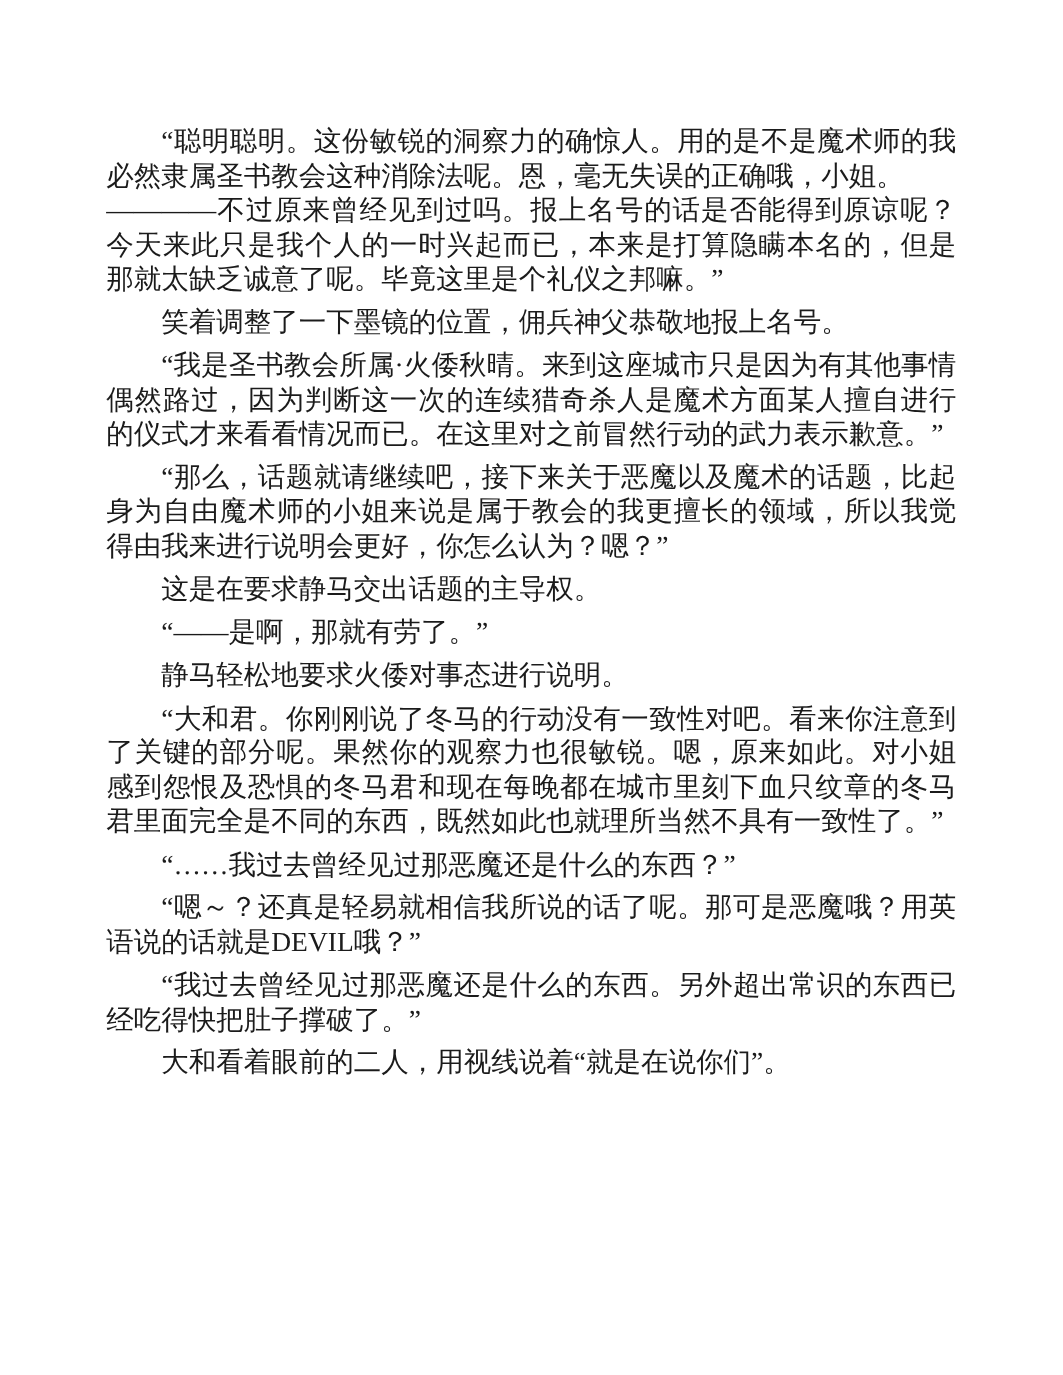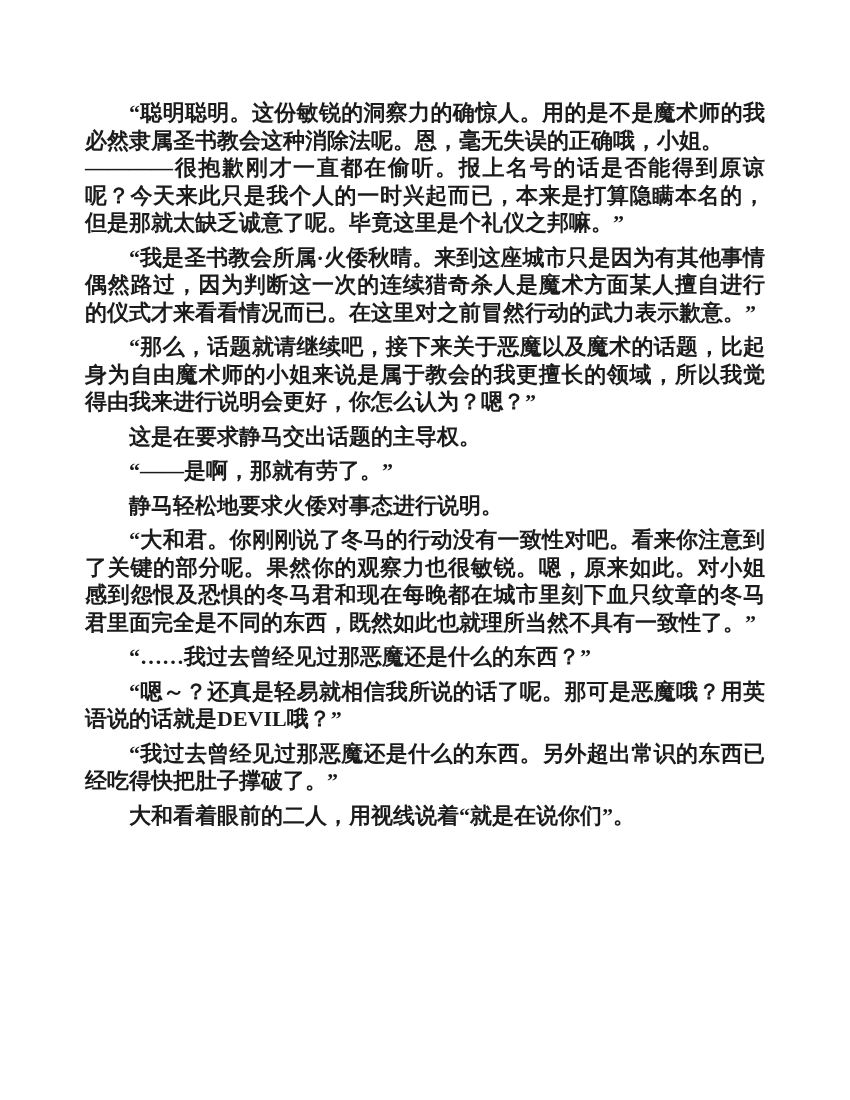--- a/index.html
+++ b/index.html
@@ -14,21 +14,20 @@
     overflow: hidden;
     font-family: "Liberation Serif", "DejaVu Serif", serif;
   }
   .page {
     position: absolute;
     left: 0;
     top: 0;
     width: 850px;
     height: 1052px;
     background: #ffffff;
-    font-weight: bold;
   }
   .page-text {
     position: absolute;
     left: 85px;
     top: 99px;
     width: 680px;
   }
   .page-text p {
     margin: 0 0 7px 0;
     padding: 0;
@@ -47,21 +46,22 @@
   .page-text p.no-gap {
     margin-bottom: 0;
   }
 </style>
 </head>
 <body>
 
 <div class="page">
   <div class="page-text">
     <p class="no-gap">“聪明聪明。这份敏锐的洞察力的确惊人。用的是不是魔术师的我必然隶属圣书教会这种消除法呢。恩，毫无失误的正确哦，小姐。</p>
-    <p class="cont">————很抱歉刚才一直都在偷听。报上名号的话是否能得到原谅呢？今天来此只是我个人的一时兴起而已，本来是打算隐瞒本名的，但是那就太缺乏诚意了呢。毕竟这里是个礼仪之邦嘛。”</p>
+    <p class="cont">————不过原来曾经见到过吗。报上名号的话是否能得到原谅呢？今天来此只是我个人的一时兴起而已，本来是打算隐瞒本名的，但是那就太缺乏诚意了呢。毕竟这里是个礼仪之邦嘛。”</p>
+    <p>笑着调整了一下墨镜的位置，佣兵神父恭敬地报上名号。</p>
     <p>“我是圣书教会所属·火倭秋晴。来到这座城市只是因为有其他事情偶然路过，因为判断这一次的连续猎奇杀人是魔术方面某人擅自进行的仪式才来看看情况而已。在这里对之前冒然行动的武力表示歉意。”</p>
     <p>“那么，话题就请继续吧，接下来关于恶魔以及魔术的话题，比起身为自由魔术师的小姐来说是属于教会的我更擅长的领域，所以我觉得由我来进行说明会更好，你怎么认为？嗯？”</p>
     <p>这是在要求静马交出话题的主导权。</p>
     <p>“——是啊，那就有劳了。”</p>
     <p>静马轻松地要求火倭对事态进行说明。</p>
     <p>“大和君。你刚刚说了冬马的行动没有一致性对吧。看来你注意到了关键的部分呢。果然你的观察力也很敏锐。嗯，原来如此。对小姐感到怨恨及恐惧的冬马君和现在每晚都在城市里刻下血只纹章的冬马君里面完全是不同的东西，既然如此也就理所当然不具有一致性了。”</p>
     <p>“……我过去曾经见过那恶魔还是什么的东西？”</p>
     <p>“嗯～？还真是轻易就相信我所说的话了呢。那可是恶魔哦？用英语说的话就是DEVIL哦？”</p>
     <p>“我过去曾经见过那恶魔还是什么的东西。另外超出常识的东西已经吃得快把肚子撑破了。”</p>
     <p>大和看着眼前的二人，用视线说着“就是在说你们”。</p>

